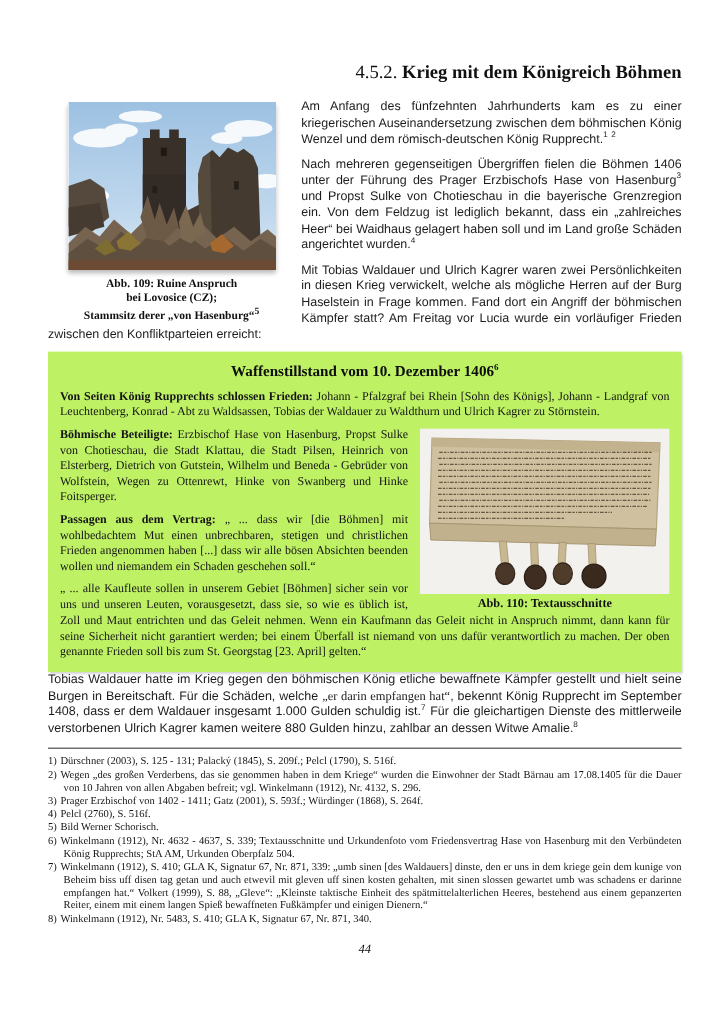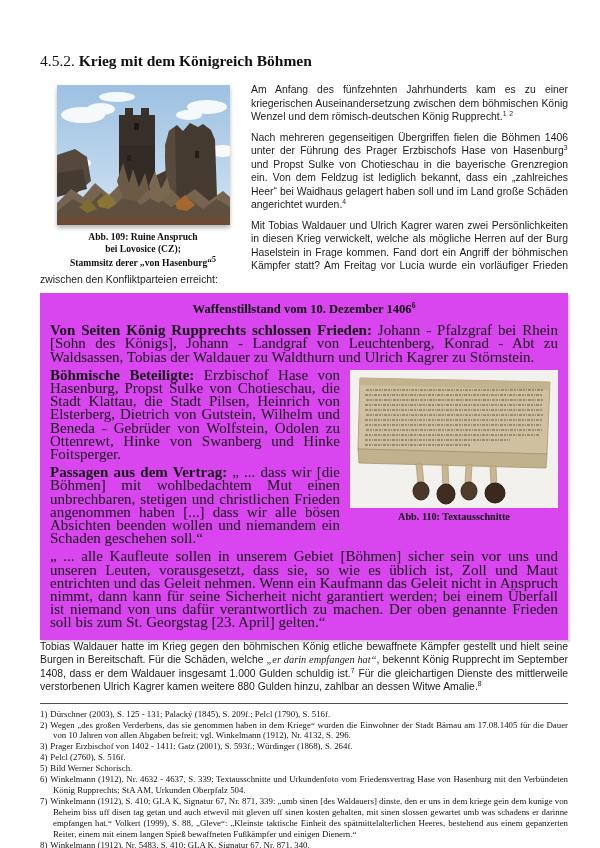--- a/index.html
+++ b/index.html
@@ -4,62 +4,62 @@
 <style>
   html,body { margin:0; padding:0; background:#ffffff; }
   .page {
     position:relative; width:600px; height:848px; background:#ffffff;
     font-family:"Liberation Sans", sans-serif; color:#1c1c1c;
     overflow:hidden; box-sizing:border-box;
     padding:52px 32px 0 40px;
   }
   h1.doc-title {
     font-family:"Liberation Serif", serif; font-size:15.5px;
-    text-align:left; margin:0 0 13px 0; font-weight:400; color:#111;
+    text-align:right; margin:0 0 13px 0; font-weight:400; color:#111;
   }
   h1.doc-title .h-num { font-weight:400; }
   h1.doc-title .h-main { font-weight:700; }
 
   .intro { }
   .tower-fig { float:left; width:190px; margin:2px 13px 2px 8px; text-align:center; }
   .tower-photo { width:173px; height:140px; margin:0 auto; box-shadow:0 3px 4px rgba(0,0,0,0.28); line-height:0; }
   .tower-fig figcaption {
     font-family:"Liberation Serif", serif; font-weight:700;
     font-size:9.6px; line-height:11.6px; margin-top:6px; color:#111;
   }
   .sans-p { font-size:10.4px; line-height:13.5px; text-align:justify; margin:0 0 7px 0; hyphens:auto; }
   .sans-p sup, .comp-p sup { font-size:6.8px; line-height:0; letter-spacing:0.5px; }
 
   .box {
-    clear:both; background:#d946ef; margin-top:7px;
+    clear:both; background:#bef264; margin-top:7px;
     padding:6px 10px 8px 10px; box-shadow:1.5px 2px 2px rgba(0,0,0,0.18);
   }
   .box-title {
     font-family:"Liberation Serif", serif; font-weight:700; font-size:12.6px;
     text-align:center; margin:2px 0 7px 0; color:#0d0d0d;
   }
   .box-title sup { font-size:7.5px; }
   .serif-p {
-    font-family:"Liberation Serif", serif; font-size:15px; line-height:13.2px;
+    font-family:"Liberation Serif", serif; font-size:10px; line-height:13.2px;
     text-align:justify; margin:0 0 5px 0; hyphens:auto; color:#151515;
   }
   .serif-p b { font-weight:700; }
   .treaty-fig { float:right; width:208px; margin:1px 0 2px 10px; text-align:center; }
   .treaty-photo { width:208px; height:138px; line-height:0; }
   .treaty-fig figcaption {
     font-family:"Liberation Serif", serif; font-weight:700; font-size:10.2px;
     margin-top:3px; color:#111;
   }
 
   h2.section-heading {
     font-family:"Liberation Serif", serif; font-weight:700; font-size:11.6px;
     text-align:center; margin:13px 0 8px 0; color:#0d0d0d;
   }
   .comp-p { font-size:10.4px; line-height:13.5px; text-align:justify; margin:0; hyphens:auto; }
-  .comp-p .q-italic { font-family:"Liberation Serif", serif; font-style:italic; }
+  .comp-p .q-italic { font-family:"Liberation Serif", serif; }
 
   .rule { border:none; border-top:1.8px solid #4d4d4d; margin:9px 0 5px 0; }
 
   .footnotes {
     font-family:"Liberation Serif", serif; font-size:8.8px; line-height:10.9px;
     text-align:justify; color:#141414;
   }
   .fn { padding-left:13px; text-indent:-13px; }
   .fn-n { margin-right:3px; }
 
@@ -177,21 +177,21 @@
 
           <ellipse cx="71" cy="121" rx="8" ry="9" fill="#4a3729" stroke="#33251a" stroke-width="1"></ellipse>
           <ellipse cx="96" cy="124" rx="9" ry="10" fill="#3e2d20" stroke="#2b1e14" stroke-width="1"></ellipse>
           <ellipse cx="119" cy="121" rx="8" ry="9" fill="#503c2a" stroke="#36281b" stroke-width="1"></ellipse>
           <ellipse cx="145" cy="123" rx="10" ry="10" fill="#3a2a1e" stroke="#281b12" stroke-width="1"></ellipse>
         </svg>
       </div>
       <figcaption>Abb. 110: Textausschnitte</figcaption>
     </figure>
 
-    <p class="serif-p"><b>Böhmische Beteiligte:</b><span> Erzbischof Hase von Hasenburg, Propst Sulke von Chotieschau, die Stadt Klattau, die Stadt Pilsen, Heinrich von Elsterberg, Dietrich von Gutstein, Wilhelm und Beneda - Gebrüder von Wolfstein, Odolen zu Ottenrewt, Hinke von Swanberg und Hinke Foitsperger.</span></p>
+    <p class="serif-p"><b>Böhmische Beteiligte:</b><span> Erzbischof Hase von Hasenburg, Propst Sulke von Chotieschau, die Stadt Klattau, die Stadt Pilsen, Heinrich von Elsterberg, Dietrich von Gutstein, Wilhelm und Beneda - Gebrüder von Wolfstein, Wegen zu Ottenrewt, Hinke von Swanberg und Hinke Foitsperger.</span></p>
 
     <p class="serif-p"><b>Passagen aus dem Vertrag:</b><span> „ ... dass wir [die Böhmen] mit wohlbedachtem Mut einen unbrechbaren, stetigen und christlichen Frieden angenommen haben [...] dass wir alle bösen Absichten beenden wollen und niemandem ein Schaden geschehen soll.“</span></p>
 
     <p class="serif-p" style="margin-bottom:2px">„ ... alle Kaufleute sollen in unserem Gebiet [Böhmen] sicher sein vor uns und unseren Leuten, vorausgesetzt, dass sie, so wie es üblich ist, Zoll und Maut entrichten und das Geleit nehmen. Wenn ein Kaufmann das Geleit nicht in Anspruch nimmt, dann kann für seine Sicherheit nicht garantiert werden; bei einem Überfall ist niemand von uns dafür verantwortlich zu machen. Der oben genannte Frieden soll bis zum St. Georgstag [23. April] gelten.“</p>
   </div>
 
 
   <p class="comp-p"><span>Tobias Waldauer hatte im Krieg gegen den böhmischen König etliche bewaffnete Kämpfer gestellt und hielt seine Burgen in Bereitschaft. Für die Schäden, welche </span><span class="q-italic">„er darin empfangen hat“</span><span>, bekennt König Rupprecht im September 1408, dass er dem Waldauer insgesamt 1.000 Gulden schuldig ist.</span><sup>7</sup><span> Für die gleichartigen Dienste des mittlerweile verstorbenen Ulrich Kagrer kamen weitere 880 Gulden hinzu, zahlbar an dessen Witwe Amalie.</span><sup>8</sup></p>
 
   <hr class="rule">

